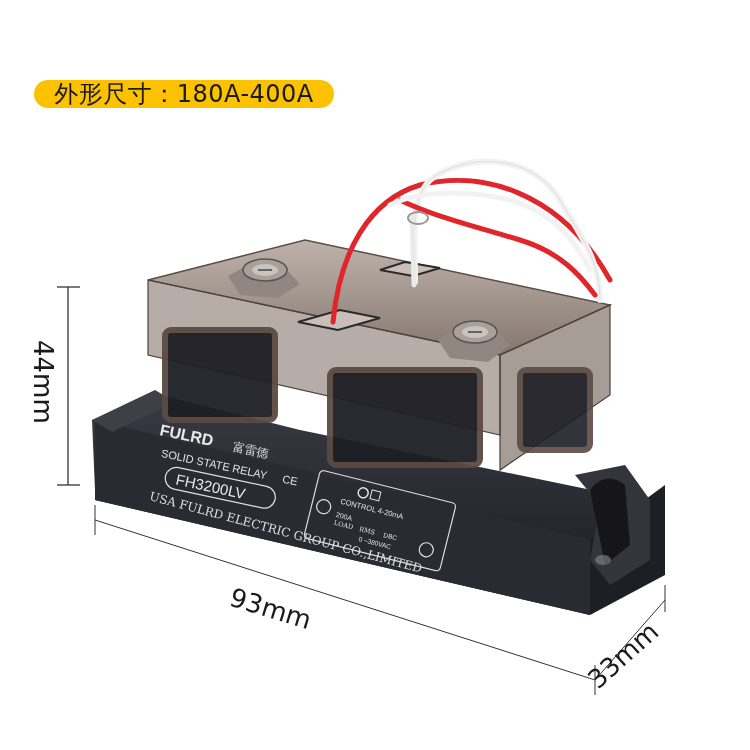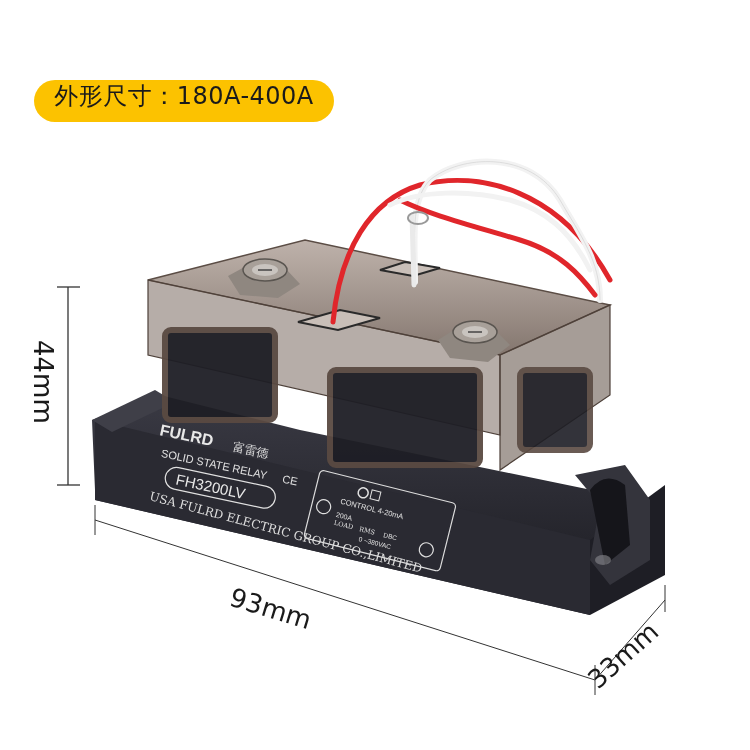--- a/index.html
+++ b/index.html
@@ -1,20 +1,20 @@
 <!DOCTYPE html>
 <html><head>
 <meta charset="utf-8">
 <style>
   html, body { margin: 0; padding: 0; background: #ffffff; }
   body { width: 750px; height: 750px; position: relative; overflow: hidden; font-family: "DejaVu Sans", sans-serif; }
   .badge {
-    position: absolute; left: 34px; top: 80px; width: 300px; height: 42px;
+    position: absolute; left: 34px; top: 80px; width: 300px; height: 28px;
     background: #fcc200; border-radius: 21px;
-    display: flex; justify-content: center;
+    display: flex; align-items: center; justify-content: center;
   }
   .badge span { font-size: 24px; color: #1a1a1a; letter-spacing: 0.5px; }
   svg.scene { position: absolute; left: 0; top: 0; }
   .dim-label { font-family: "DejaVu Sans", sans-serif; font-size: 26px; fill: #1a1a1a; }
   .serif { font-family: "DejaVu Serif", serif; }
   .sans { font-family: "Liberation Sans", sans-serif; }
 </style>
 </head>
 <body>
 

